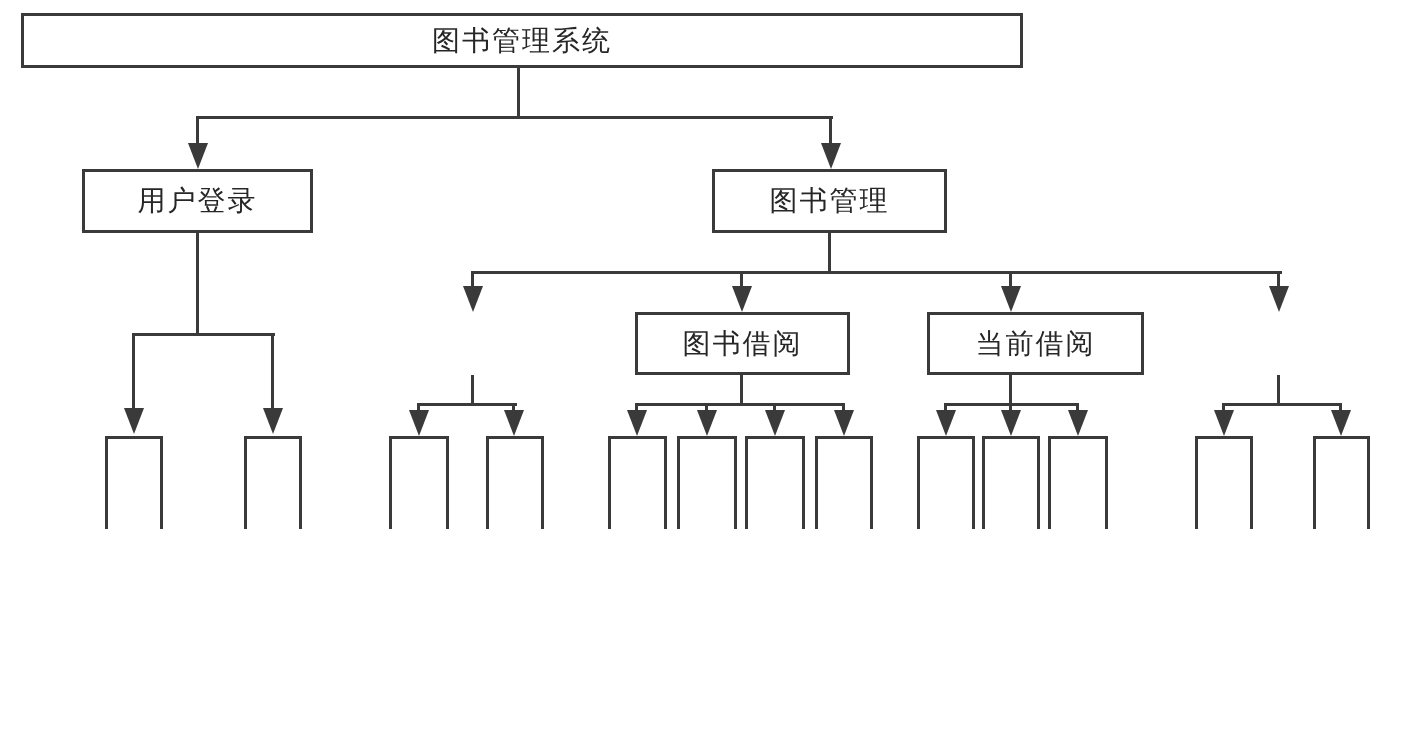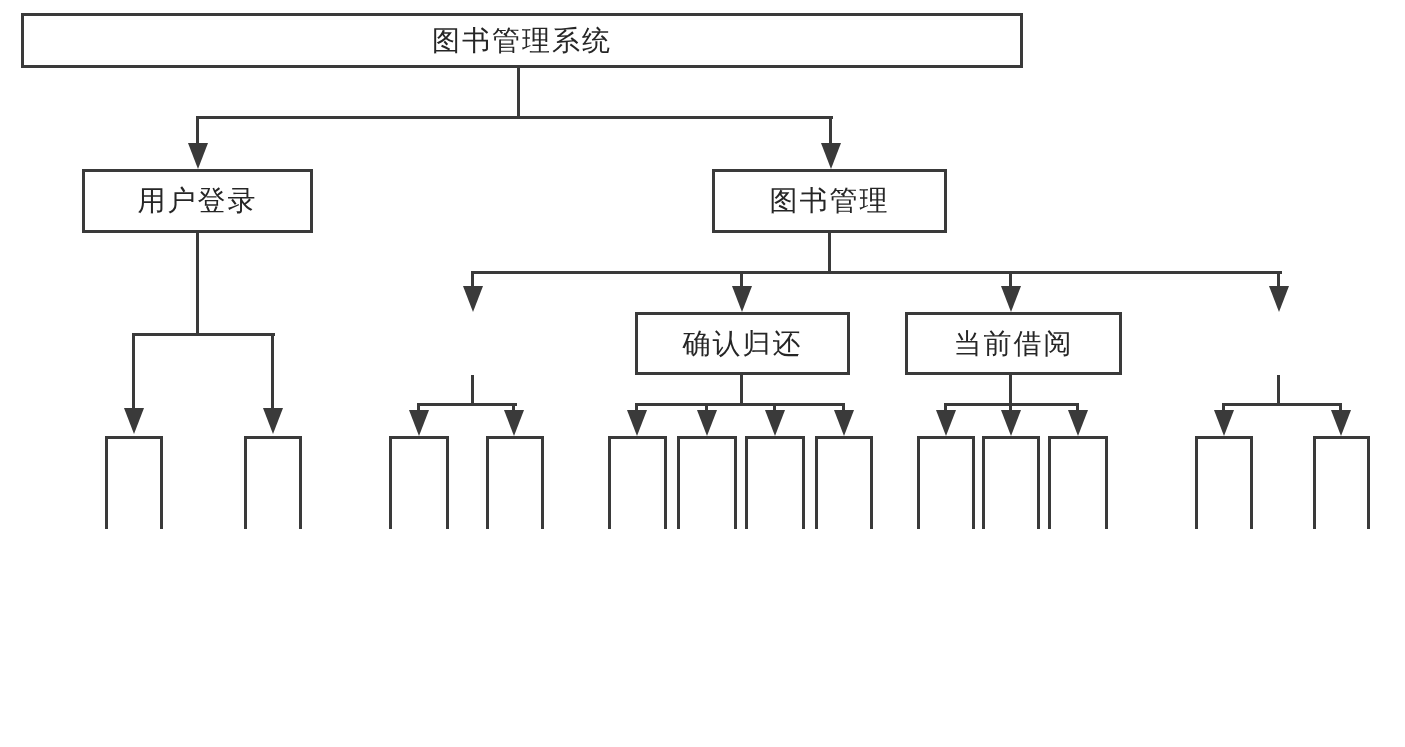--- a/index.html
+++ b/index.html
@@ -82,22 +82,22 @@
   <div class="hline" style="left:471px;top:271px;width:811px;"></div>
   <div class="vline" style="left:471px;top:274px;height:14px;"></div>
   <div class="arrow" style="left:463px;top:286px;"></div>
   <div class="vline" style="left:740px;top:274px;height:14px;"></div>
   <div class="arrow" style="left:732px;top:286px;"></div>
   <div class="vline" style="left:1009px;top:274px;height:14px;"></div>
   <div class="arrow" style="left:1001px;top:286px;"></div>
   <div class="vline" style="left:1277px;top:274px;height:14px;"></div>
   <div class="arrow" style="left:1269px;top:286px;"></div>
 
-  <div class="node" style="left:635px;top:312px;width:215px;height:63px;">确认归还</div>
-  <div class="node" style="left:905px;top:312px;width:217px;height:63px;">当前借阅</div>
+  <div class="node" style="left:635px;top:312px;width:215px;height:63px;">图书借阅</div>
+  <div class="node" style="left:927px;top:312px;width:217px;height:63px;">当前借阅</div>
 
   <div class="vline" style="left:471px;top:375px;height:31px;"></div>
   <div class="hline" style="left:417px;top:403px;width:100px;"></div>
   <div class="vline" style="left:417px;top:406px;height:6px;"></div>
   <div class="arrow" style="left:409px;top:410px;"></div>
   <div class="vline" style="left:512px;top:406px;height:6px;"></div>
   <div class="arrow" style="left:504px;top:410px;"></div>
 
   <div class="vline" style="left:740px;top:375px;height:31px;"></div>
   <div class="hline" style="left:635px;top:403px;width:210px;"></div>

